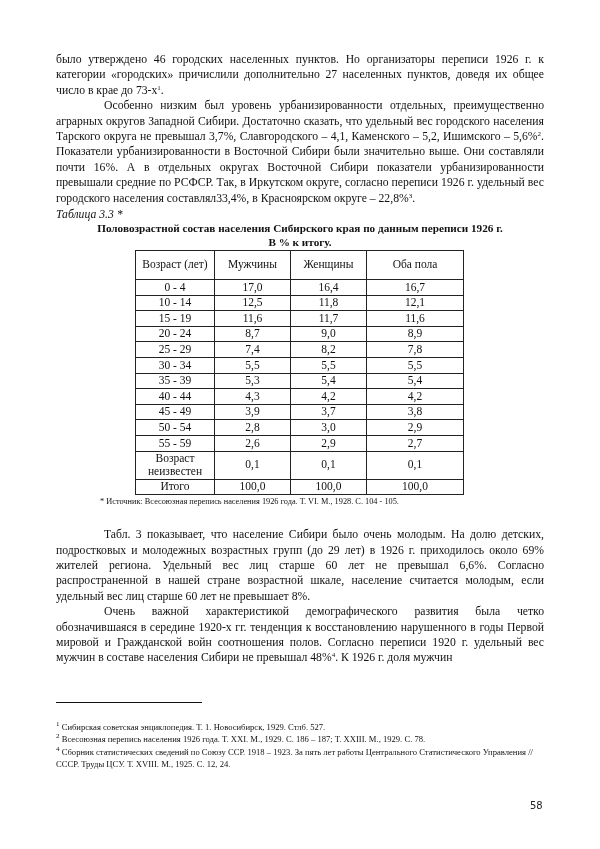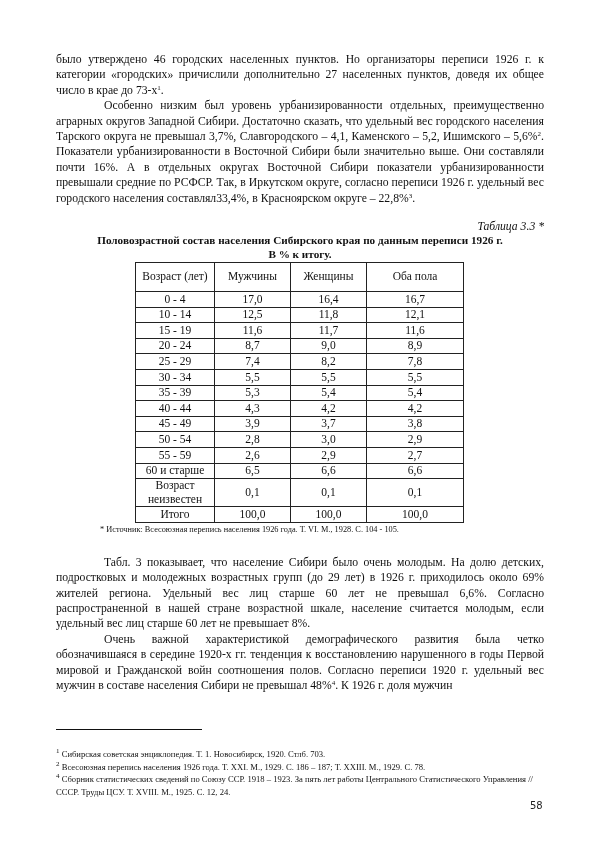--- a/index.html
+++ b/index.html
@@ -8,22 +8,22 @@
       font-family: "Liberation Serif", "DejaVu Serif", serif;
       color: #111;
     }
     .page { position: absolute; left: 56px; top: 52px; width: 488px; }
     p.body {
       margin: 0; font-size: 11.7px; line-height: 15.4px; text-align: justify;
     }
     p.indent { text-indent: 48px; }
     sup { font-size: 7px; line-height: 0; vertical-align: 4px; }
     .table-label {
-      text-align: right; font-style: italic; font-size: 11.7px; line-height: 15px;
-      margin-top: 13px;
+      text-align: left; font-style: italic; font-size: 11.7px; line-height: 15px;
+      margin-top: 1px;
     }
     .table-title {
       text-align: center; font-weight: bold; font-size: 11.2px; line-height: 13.5px;
     }
     table.data {
       border-collapse: collapse; margin-left: 79px; margin-top: 1px;
       font-size: 11.5px;
       padding-left: 44px;
     }
     table.data td, table.data th {
@@ -122,26 +122,20 @@
           <td>2,8</td>
           <td>3,0</td>
           <td>2,9</td>
         </tr>
       <tr>
           <td>55 - 59</td>
           <td>2,6</td>
           <td>2,9</td>
           <td>2,7</td>
         </tr>
-      <tr>
-          <td>60 и старше</td>
-          <td>6,5</td>
-          <td>6,6</td>
-          <td>6,6</td>
-        </tr>
       <tr style="height:28px">
           <td>Возраст неизвестен</td>
           <td>0,1</td>
           <td>0,1</td>
           <td>0,1</td>
         </tr>
       <tr>
           <td>Итого</td>
           <td>100,0</td>
           <td>100,0</td>
@@ -151,19 +145,19 @@
   </table>
   <div class="source">* Источник: Всесоюзная перепись населения 1926 года. Т. VI. М., 1928. С. 104 - 105.</div>
 
   <div class="spacer"></div>
 
   <p class="body indent"><span>Табл. 3 показывает, что население Сибири было очень молодым. На долю детских, подростковых и молодежных возрастных групп (до 29 лет) в 1926 г. приходилось около 69% жителей региона. Удельный вес лиц старше 60 лет не превышал 6,6%. Согласно распространенной в нашей стране возрастной шкале, население считается молодым, если удельный вес лиц старше 60 лет не превышает 8%.</span></p>
   <p class="body indent"><span>Очень важной характеристикой демографического развития была четко обозначившаяся в середине 1920-х гг. тенденция к восстановлению нарушенного в годы Первой мировой и Гражданской войн соотношения полов. Согласно переписи 1920 г. удельный вес мужчин в составе населения Сибири не превышал 48%</span><sup>4</sup><span>. К 1926 г. доля мужчин</span></p>
 
   <div class="fn-rule"></div>
   <div class="footnotes">
-    <div><sup>1</sup><span> Сибирская советская энциклопедия. Т. 1. Новосибирск, 1920. Стлб. 703.</span></div>
+    <div><sup>1</sup><span> Сибирская советская энциклопедия. Т. 1. Новосибирск, 1929. Стлб. 527.</span></div>
     <div><sup>2</sup><span> Всесоюзная перепись населения 1926 года. Т. XXI. М., 1929. С. 186 – 187; Т. XXIII. М., 1929. С. 78.</span></div>
     <div><sup>4</sup><span> Сборник статистических сведений по Союзу ССР. 1918 – 1923. За пять лет работы Центрального Статистического Управления // СССР. Труды ЦСУ. Т. XVIII. М., 1925. С. 12, 24.</span></div>
   </div>
 </div>
 
 <div class="pagenum">58</div>
 
 </body></html>

